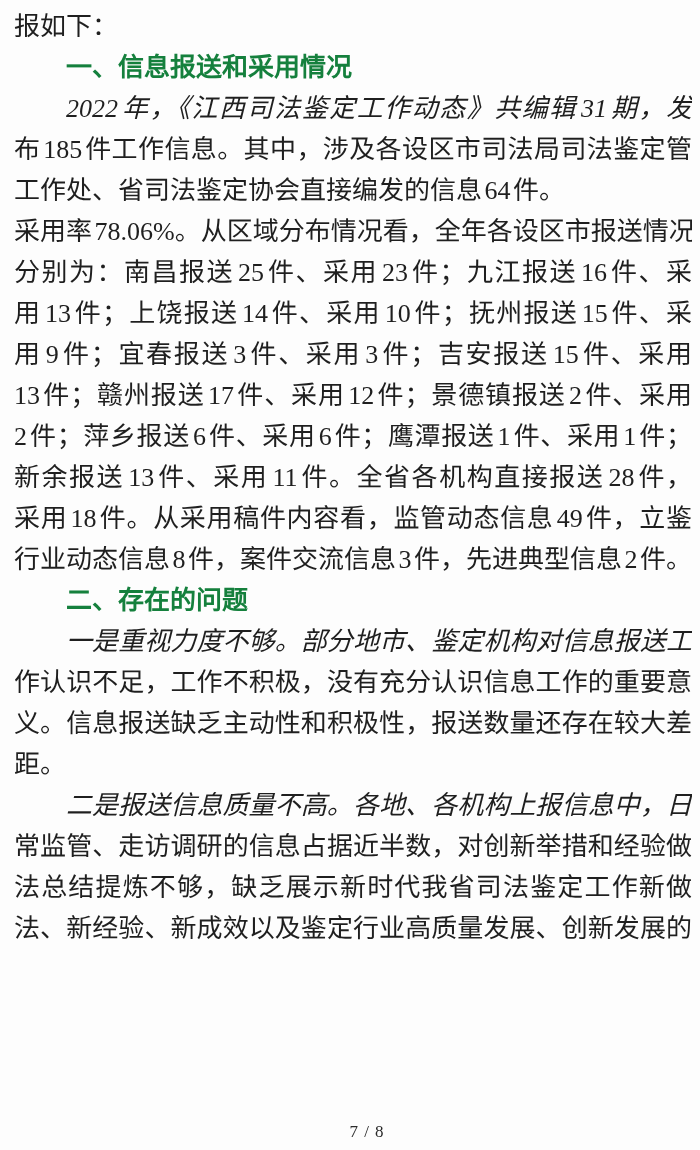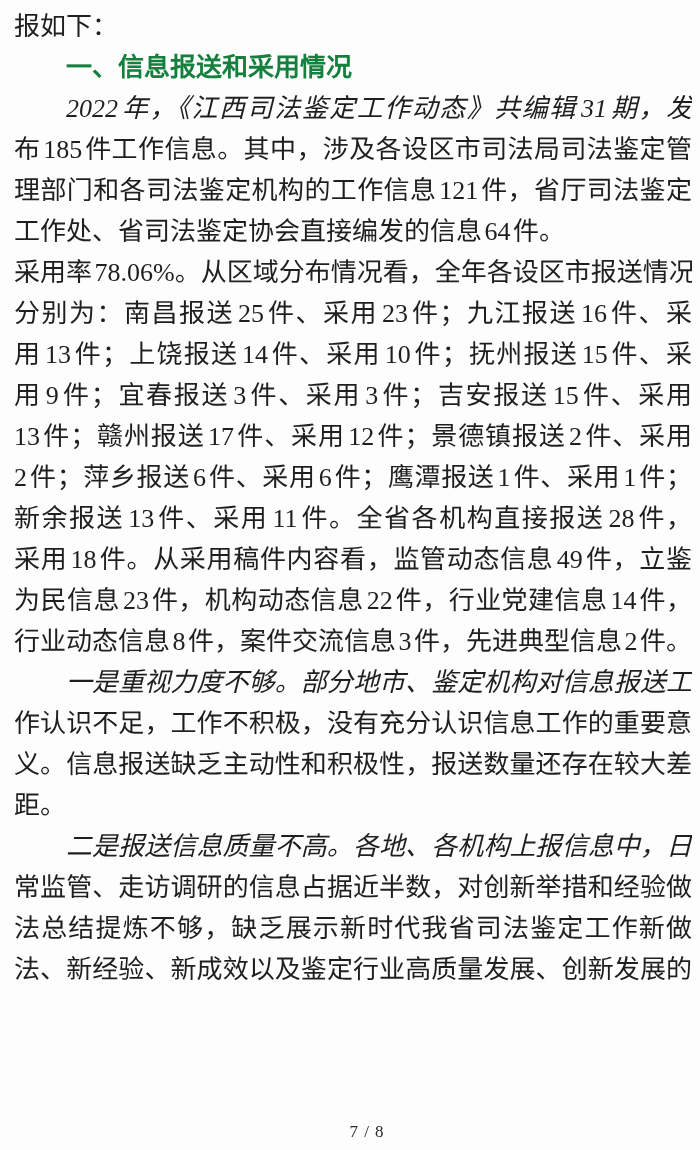--- a/index.html
+++ b/index.html
@@ -64,32 +64,31 @@
 </style>
 </head>
 <body>
 
 <div class="doc-page">
   <div class="doc-body">
       <div class="line plain">报如下：</div>
       <div class="line heading">一、信息报送和采用情况</div>
       <div class="line indent">2022 年，《江西司法鉴定工作动态》共编辑 31 期，发</div>
       <div class="line justify">布 185 件工作信息。其中，涉及各设区市司法局司法鉴定管</div>
-      <div class="line justify">理部门和各司法鉴定机构的工作信息 121 件，省厅司法鉴定</div>
       <div class="line end">工作处、省司法鉴定协会直接编发的信息 64 件。</div>
       <div class="line justify">采用率 78.06%。从区域分布情况看，全年各设区市报送情况</div>
       <div class="line justify">分别为：南昌报送 25 件、采用 23 件；九江报送 16 件、采</div>
       <div class="line justify">用 13 件；上饶报送 14 件、采用 10 件；抚州报送 15 件、采</div>
       <div class="line justify">用 9 件；宜春报送 3 件、采用 3 件；吉安报送 15 件、采用</div>
       <div class="line justify">13 件；赣州报送 17 件、采用 12 件；景德镇报送 2 件、采用</div>
       <div class="line justify">2 件；萍乡报送 6 件、采用 6 件；鹰潭报送 1 件、采用 1 件；</div>
       <div class="line justify">新余报送 13 件、采用 11 件。全省各机构直接报送 28 件，</div>
       <div class="line justify">采用 18 件。从采用稿件内容看，监管动态信息 49 件，立鉴</div>
-      <div class="line justify">为民信息 23 件，机构动态信息 22 件，行业党建信息 14 件，</div>
       <div class="line justify">行业动态信息 8 件，案件交流信息 3 件，先进典型信息 2 件。</div>
+      <div class="line heading">二、存在的问题</div>
       <div class="line indent">一是重视力度不够。部分地市、鉴定机构对信息报送工</div>
       <div class="line justify">作认识不足，工作不积极，没有充分认识信息工作的重要意</div>
       <div class="line justify">义。信息报送缺乏主动性和积极性，报送数量还存在较大差</div>
       <div class="line end">距。</div>
       <div class="line indent">二是报送信息质量不高。各地、各机构上报信息中，日</div>
       <div class="line justify">常监管、走访调研的信息占据近半数，对创新举措和经验做</div>
       <div class="line justify">法总结提炼不够，缺乏展示新时代我省司法鉴定工作新做</div>
       <div class="line justify">法、新经验、新成效以及鉴定行业高质量发展、创新发展的</div>
     </div>
 

